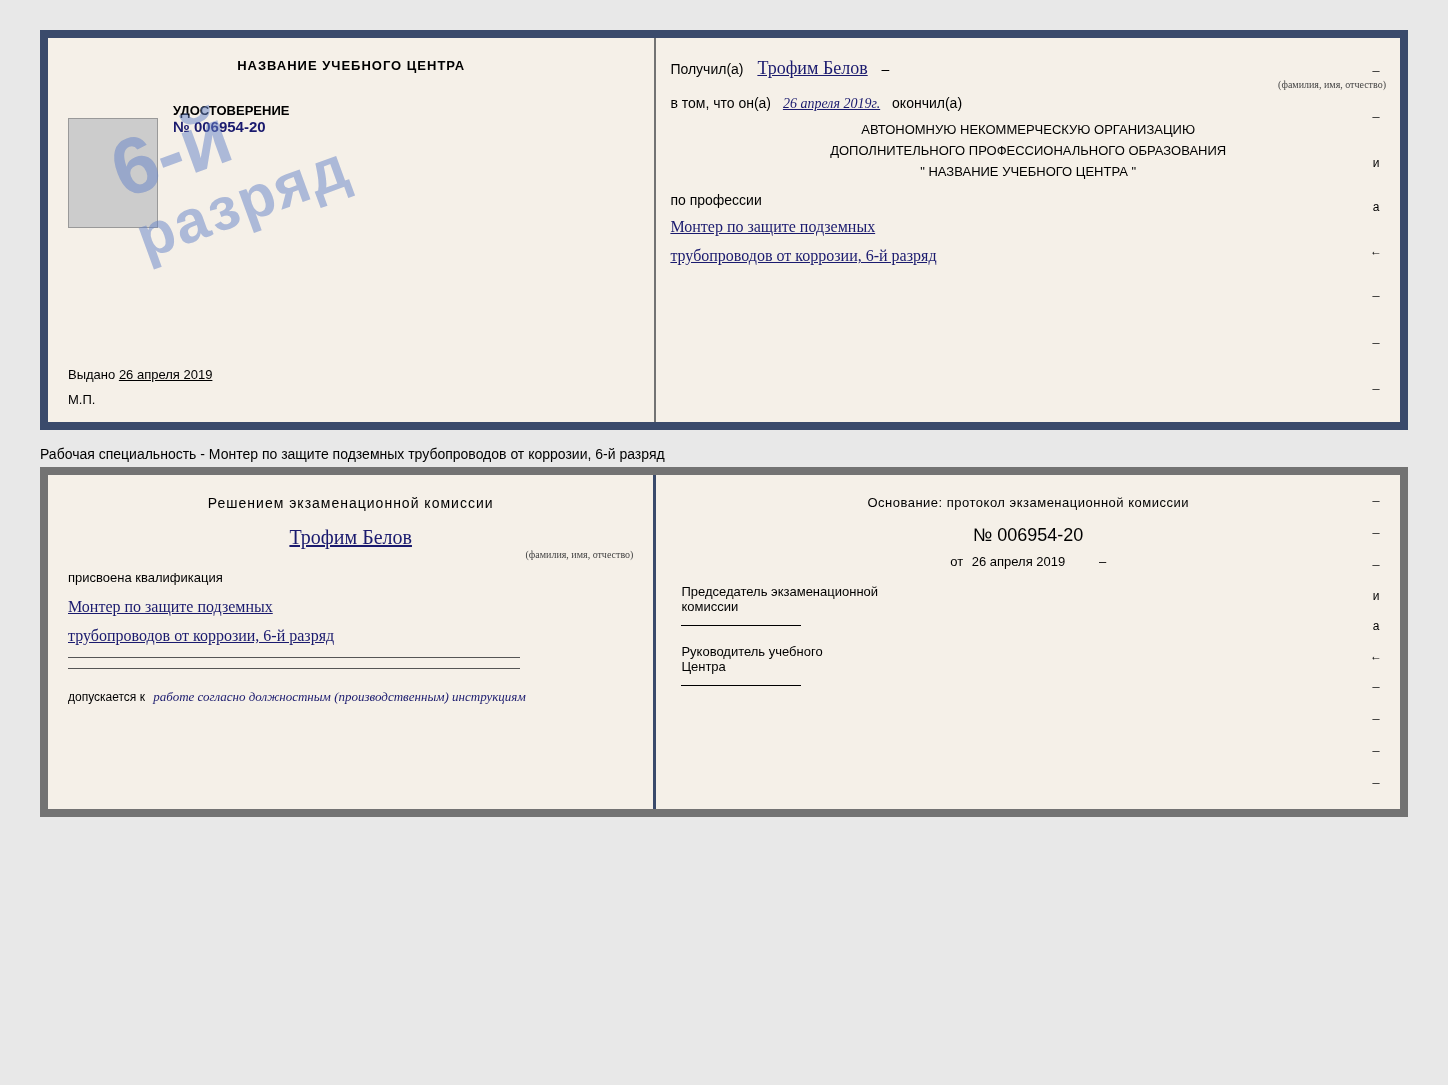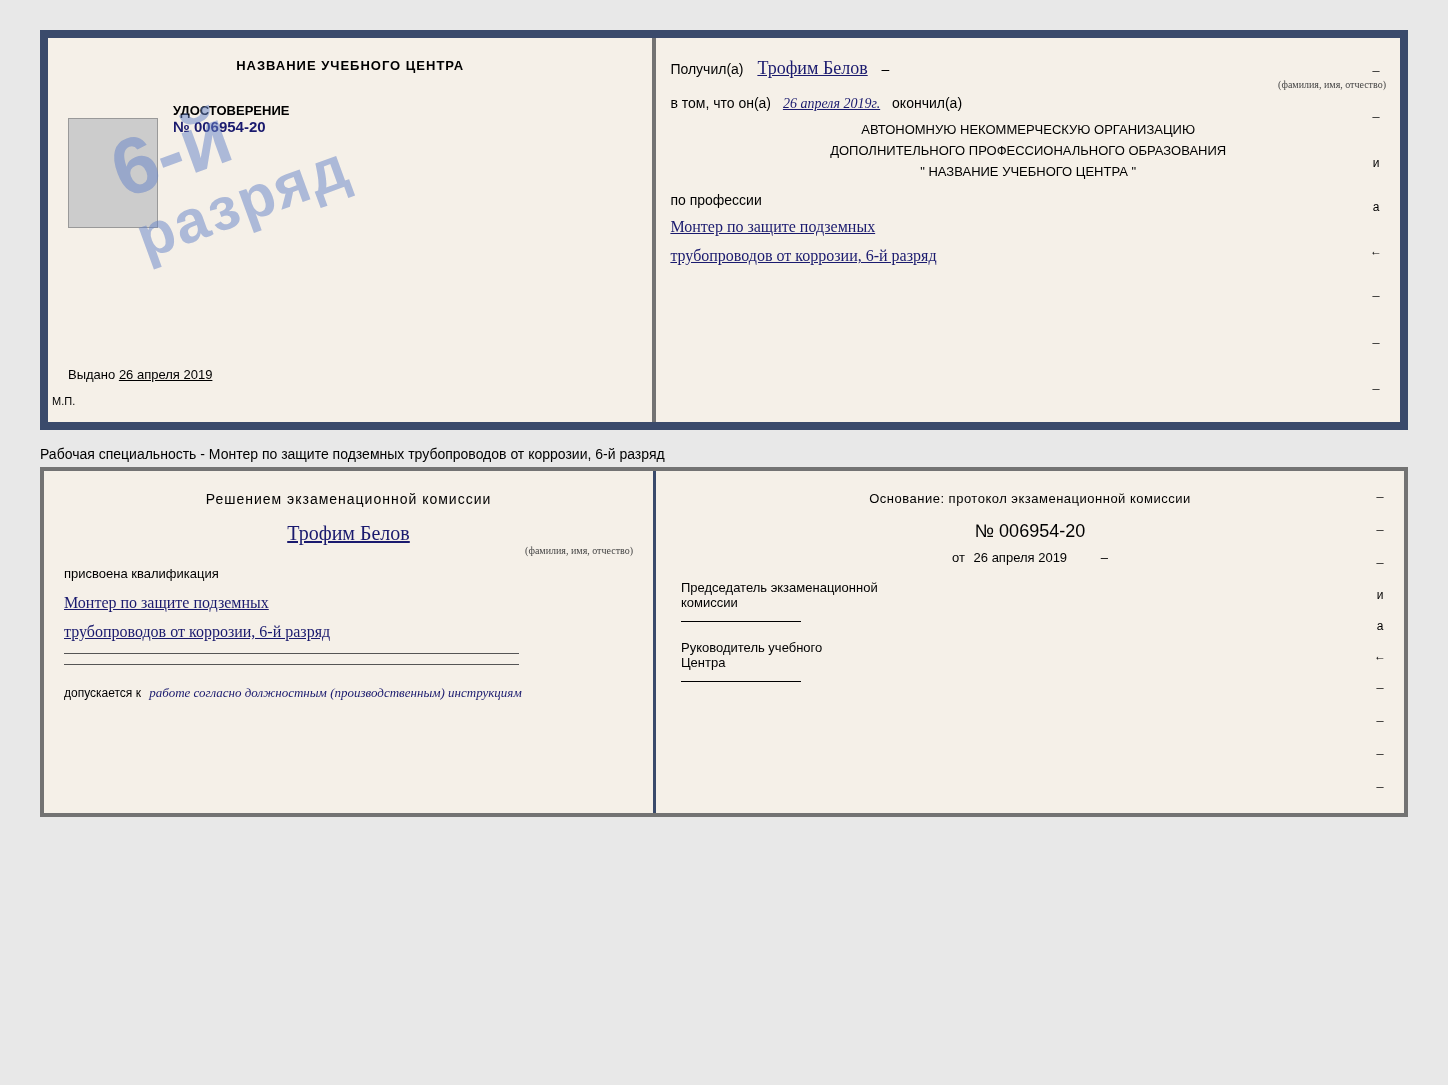--- a/index.html
+++ b/index.html
@@ -21,21 +21,21 @@
       display: flex;
       border: 8px solid #3a4a6b;
       background: #f5f0e8;
       margin-bottom: 8px;
       position: relative;
       min-height: 400px;
     }
 
     .diploma-left {
       width: 45%;
-      border-right: 4px solid #737373;
+      border-right: 2px solid #737373;
       padding: 20px;
       position: relative;
       background: #f5f0e8;
     }
 
     .diploma-right {
       width: 55%;
       padding: 20px 14px;
       position: relative;
       background: #f5f0e8;
@@ -87,23 +87,23 @@
       bottom: 40px;
       left: 20px;
       font-family: Arial, sans-serif;
       font-size: 13px;
       clear: both;
     }
 
     .mp-block {
       position: absolute;
       bottom: 15px;
-      left: 4px;
-      font-family: Arial, sans-serif;
-      font-size: 11px;
+      left: 20px;
+      font-family: Arial, sans-serif;
+      font-size: 13px;
     }
 
     
     .poluchil-line {
       font-size: 14px;
       margin-bottom: 5px;
       font-family: Arial, sans-serif;
     }
 
     .handwritten-underline {
@@ -153,21 +153,21 @@
     .between-text {
       font-family: Arial, sans-serif;
       font-size: 14px;
       padding: 8px 0 5px 0;
       color: #000;
     }
 
     
     .bottom-container {
       display: flex;
-      border: 4px solid #737373;
+      border: 8px solid #737373;
       background: #f5f0e8;
       position: relative;
       min-height: 350px;
     }
 
     .bottom-left {
       width: 45%;
       border-right: 3px solid #3a4a6b;
       padding: 20px;
       background: #f5f0e8;

